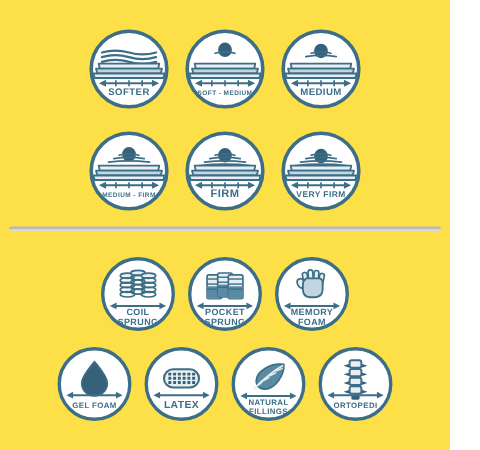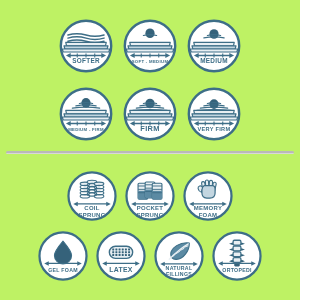--- a/index.html
+++ b/index.html
@@ -1,20 +1,20 @@
 <!DOCTYPE html>
 <html><head>
 <meta charset="utf-8">
 <style>
   html,body{margin:0;padding:0;}
   body{
     width:300px;height:300px;overflow:hidden;background:#ffffff;
     font-family:"Liberation Sans", sans-serif;
   }
-  #page{position:relative;width:300px;height:300px;background:#bef264;}
+  #page{position:relative;width:300px;height:300px;background:#fde047;}
 
   
   .section{position:absolute;left:0;width:300px;}
   #firmness-section{top:0;height:150px;}
   #types-section{top:154px;height:146px;}
 
   .divider{
     position:absolute;left:6px;top:151px;width:288px;height:3px;
     background:linear-gradient(to bottom,#b9b9b9 0 2px,#d8d8d8 2px 3px);
     border-radius:2px;

